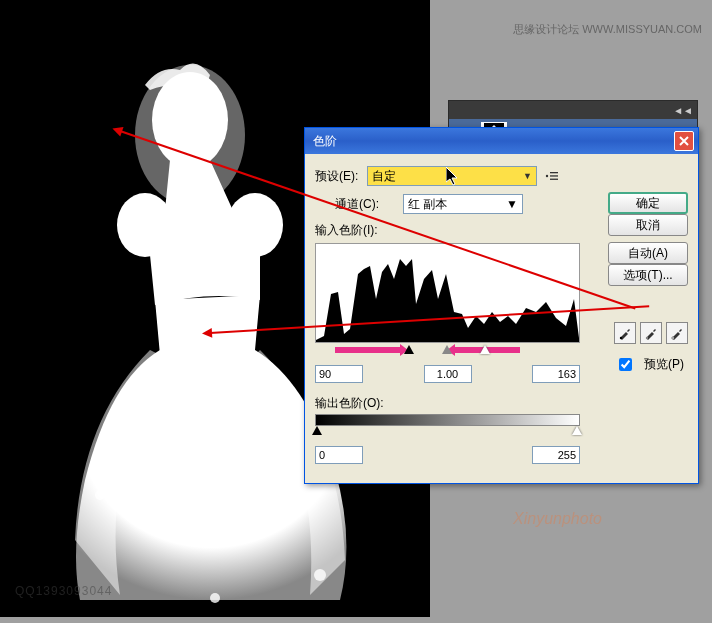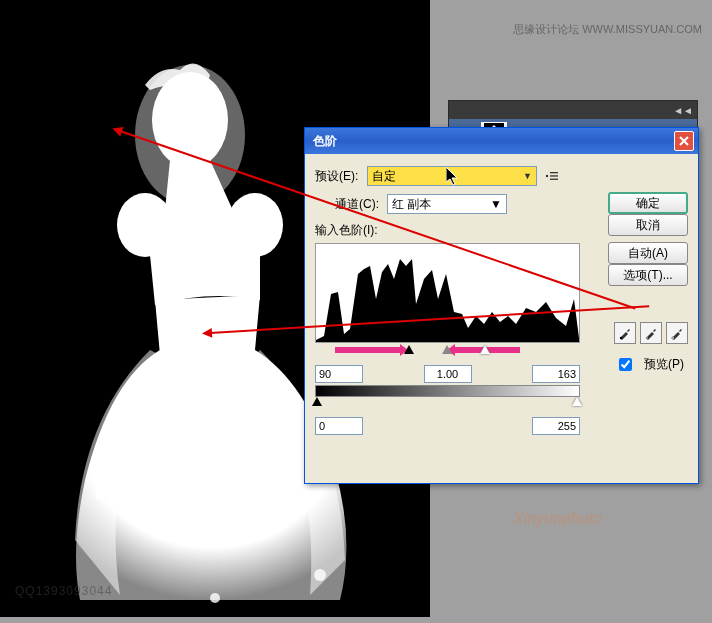--- a/index.html
+++ b/index.html
@@ -16,21 +16,21 @@
   .panel-collapse { color: #ccc; font-size: 10px; }
   .channel-row { display: flex; align-items: center; height: 30px; background: #4a6a9a; padding: 2px 6px; color: #fff; }
   .channel-eye { width: 20px; height: 20px; display: flex; align-items: center; justify-content: center; }
   .channel-thumb { width: 26px; height: 24px; background: #fff; margin: 0 6px; display: flex; align-items: center; justify-content: center; }
   .channel-thumb svg { width: 20px; height: 22px; }
   .channel-name { flex: 1; }
   .channel-shortcut { color: #ccd; }
 
   
   .levels-dialog { position: absolute; left: 304px; top: 127px; width: 395px; height: 357px; background: #ece9d8; border: 1px solid #0054e3; box-shadow: 2px 2px 6px rgba(0,0,0,0.4); }
-  .titlebar { height: 26px; background: linear-gradient(to bottom, #3b77dd 0%, #2a5fc9 50%, #3b77dd 100%); display: flex; align-items: center; padding: 0 4px 0 8px; color: #fff; font-weight: bold; }
+  .titlebar { height: 26px; background: linear-gradient(to bottom, #3b77dd 0%, #2a5fc9 50%, #3b77dd 100%); display: flex; align-items: center; padding: 0 4px 0 8px; color: #fff; font-weight: normal; }
   .titlebar-title { flex: 1; }
   .close-btn { width: 20px; height: 20px; background: #e25040; border: 1px solid #fff; color: #fff; display: flex; align-items: center; justify-content: center; font-weight: bold; border-radius: 2px; cursor: pointer; }
   .dialog-body { padding: 12px 10px; position: relative; height: 328px; }
   .row { display: flex; align-items: center; margin-bottom: 8px; }
   .row label { min-width: 52px; }
   .preset-select { flex: 1; max-width: 170px; height: 20px; border: 1px solid #7f9db9; background: #fde047; padding: 0 4px; display: flex; align-items: center; justify-content: space-between; }
   .preset-select .arrow { color: #333; font-size: 9px; }
   .preset-menu-icon { margin-left: 6px; width: 16px; display: flex; justify-content: center; }
   .channel-select { width: 120px; height: 20px; border: 1px solid #7f9db9; background: #fff; padding: 0 4px; display: flex; align-items: center; justify-content: space-between; }
   .group-label { margin-top: 4px; }
@@ -144,21 +144,21 @@
       </div>
       <span class="preset-menu-icon">
         <svg width="14" height="12" viewBox="0 0 14 12">
             <circle cx="3" cy="6" r="1.2" fill="#333"></circle>
             <rect x="6" y="2" width="8" height="1.3" fill="#333"></rect>
             <rect x="6" y="5.3" width="8" height="1.3" fill="#333"></rect>
             <rect x="6" y="8.6" width="8" height="1.3" fill="#333"></rect>
           </svg>
       </span>
     </div>
-    <div class="row" style="margin-left: 20px;">
+    <div class="row" style="margin-left: 20px; gap: 16px;">
       <label>通道(C):</label>
       <div class="channel-select">
         <span>红 副本</span>
         <span class="arrow">▼</span>
       </div>
     </div>
     <div class="group-label">输入色阶(I):</div>
 
     <div class="histogram-box">
       <svg width="263" height="98" viewBox="0 0 263 98" preserveAspectRatio="none">
@@ -173,20 +173,21 @@
       <div class="slider-handle slider-gray" style="left: 127px;"></div>
       <div class="slider-handle slider-white" style="left: 165px;"></div>
     </div>
 
     <div class="triple-inputs">
       <input class="num-input" value="90" style="">
       <input class="num-input" style="text-align: center;" value="1.00">
       <input class="num-input" style="text-align: right;" value="163">
     </div>
 
+    <div class="group-label" style="margin-top:12px">输出色阶(O):</div>
     <div class="gradient-bar"></div>
     <div class="slider-track" style="margin-top:0">
       <div class="slider-handle slider-black" style="left: -3px;"></div>
       <div class="slider-handle slider-white" style="left: 257px;"></div>
     </div>
     <div class="output-inputs">
       <input class="num-input" value="0" style="">
       <input class="num-input" style="text-align: right;" value="255">
     </div>
 

